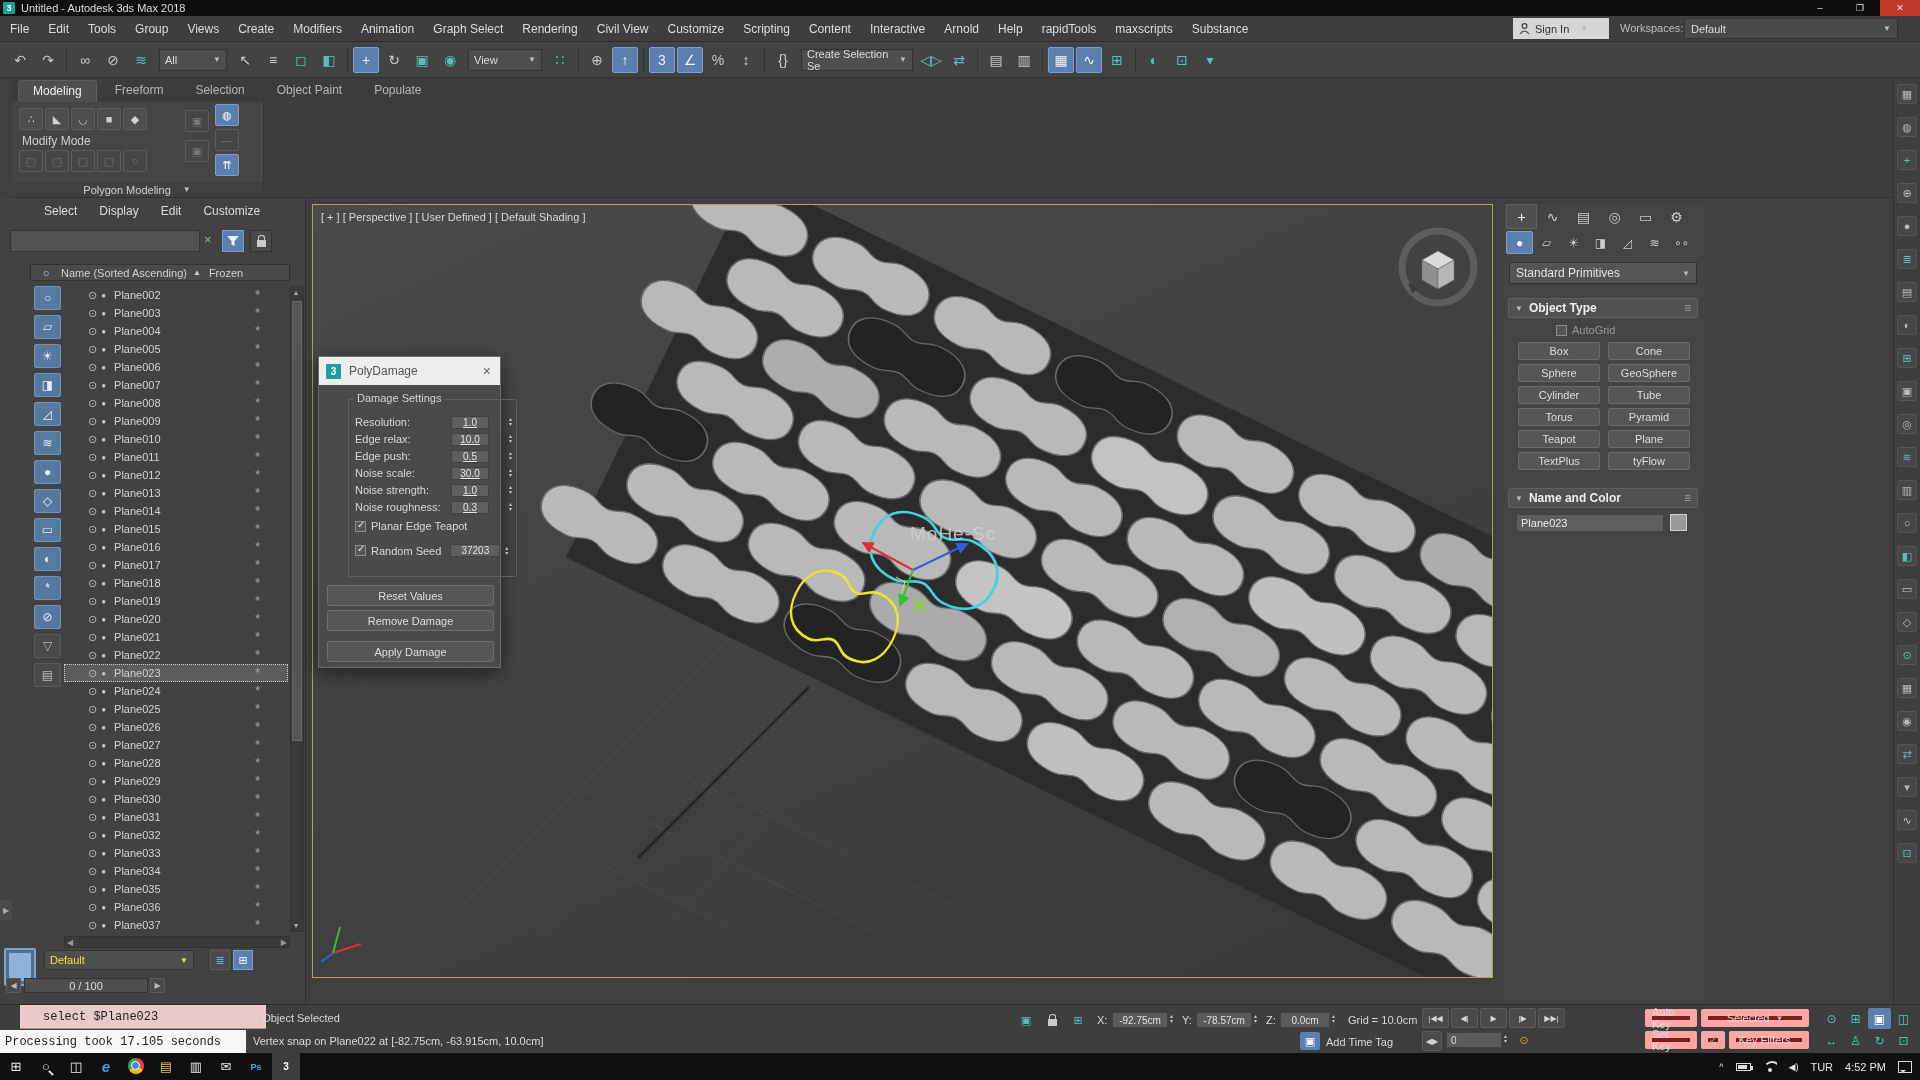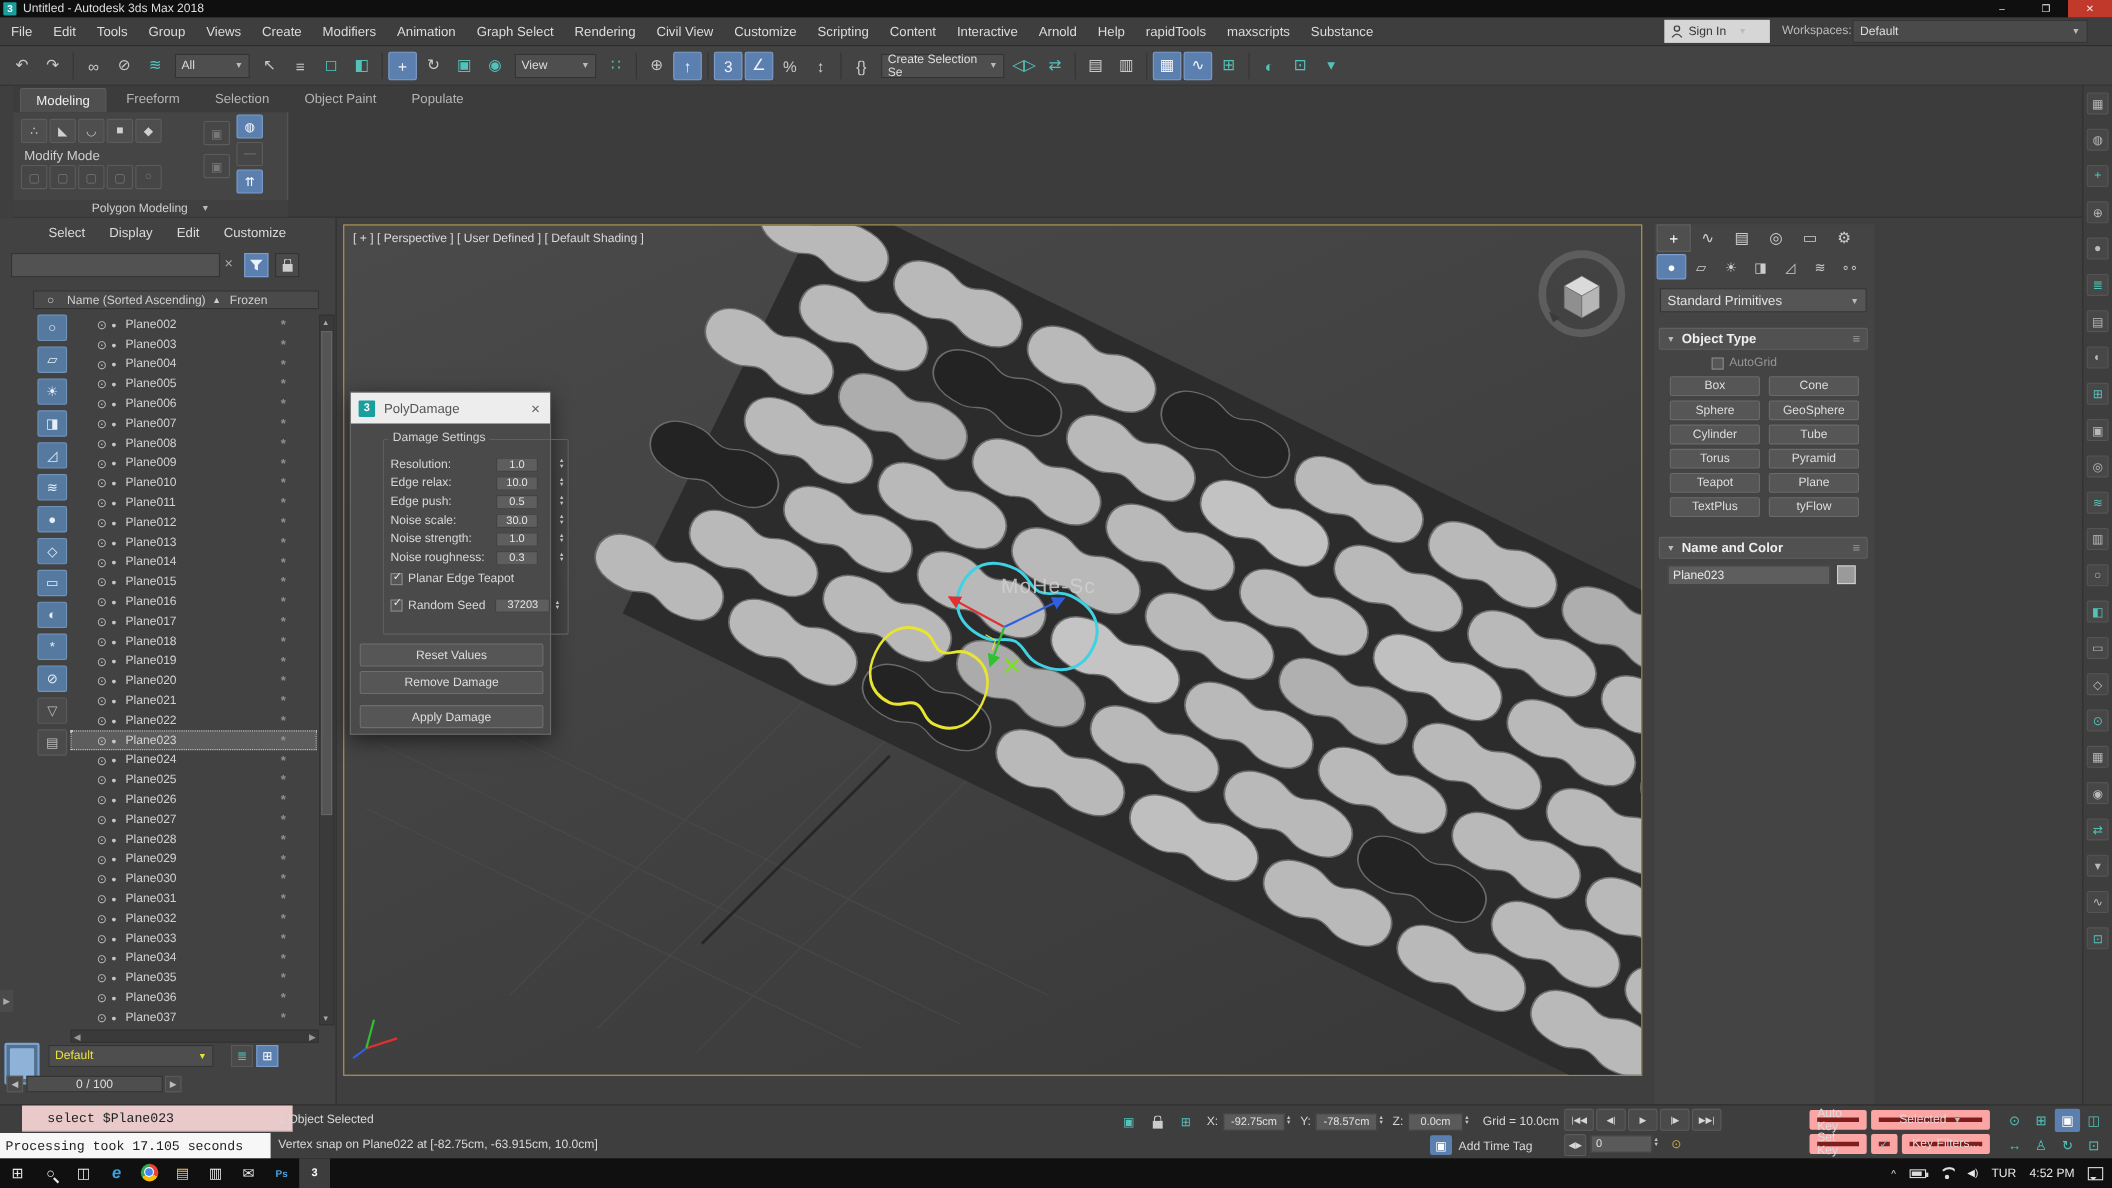--- a/index.html
+++ b/index.html
@@ -81,21 +81,21 @@
   .dialog{position:absolute;left:318px;top:356px;width:183px;height:312px;background:#4a4a4a;border:1px solid #6a6a6a;box-shadow:0 5px 18px rgba(0,0,0,.55);z-index:20;}
   .dtitle{position:absolute;left:0;top:0;width:100%;height:28px;background:#ededed;display:flex;align-items:center;}
   .dtitle .applogo{width:15px;height:15px;margin:0 8px 0 7px;font-size:10px;}
   .dtitle .txt{color:#555;font-size:12px;flex:1;}
   .dtitle .x{color:#666;font-size:14px;padding:0 9px;}
   .dgroup{position:absolute;left:7px;top:42px;width:169px;height:178px;border:1px solid #5f5f5f;border-radius:2px;margin-left:22px;}
   .dgroup .legend{position:absolute;left:4px;top:-8px;background:#4a4a4a;padding:0 4px;color:#d4d4d4;font-size:11px;}
   .pd-rows{position:absolute;left:6px;top:14px;width:157px;}
   .pd-row{height:16px;display:flex;align-items:center;position:relative;margin-bottom:1px;}
   .pd-label{color:#d8d8d8;font-size:11px;}
-  .pd-value{position:absolute;left:96px;width:38px;height:13px;background:#5e5e5e;border:1px solid #424242;color:#e4e4e4;font-size:10px;display:flex;align-items:center;justify-content:center;}
+  .pd-value{position:absolute;left:96px;width:38px;height:13px;background:#5e5e5e;border:1px solid #424242;color:#e4e4e4;font-size:10px;display:flex;align-items:center;justify-content:center;text-decoration:underline;}
   .spin{position:absolute;right:0;display:inline-flex;flex-direction:column;color:#c2c2c2;font-size:6px;line-height:5px;}
   .spin::before{content:'▴';}
   .spin::after{content:'▾';}
   .cbxrow{position:absolute;display:flex;align-items:center;gap:5px;color:#d8d8d8;font-size:11px;}
   .cbx{width:11px;height:11px;background:#565656;border:1px solid #8a8a8a;position:relative;}
   .cbx::after{content:'✓';position:absolute;left:1px;top:-3px;color:#e8e8e8;font-size:10px;}
   .seedval{width:50px;height:13px;background:#5e5e5e;border:1px solid #424242;color:#e4e4e4;font-size:10px;display:flex;align-items:center;justify-content:center;margin-left:4px;}
   .dbtn{position:absolute;left:8px;width:167px;height:21px;background:#565656;border:1px solid #6e6e6e;border-radius:2px;color:#ddd;font-size:11px;display:flex;align-items:center;justify-content:center;}
 
   

